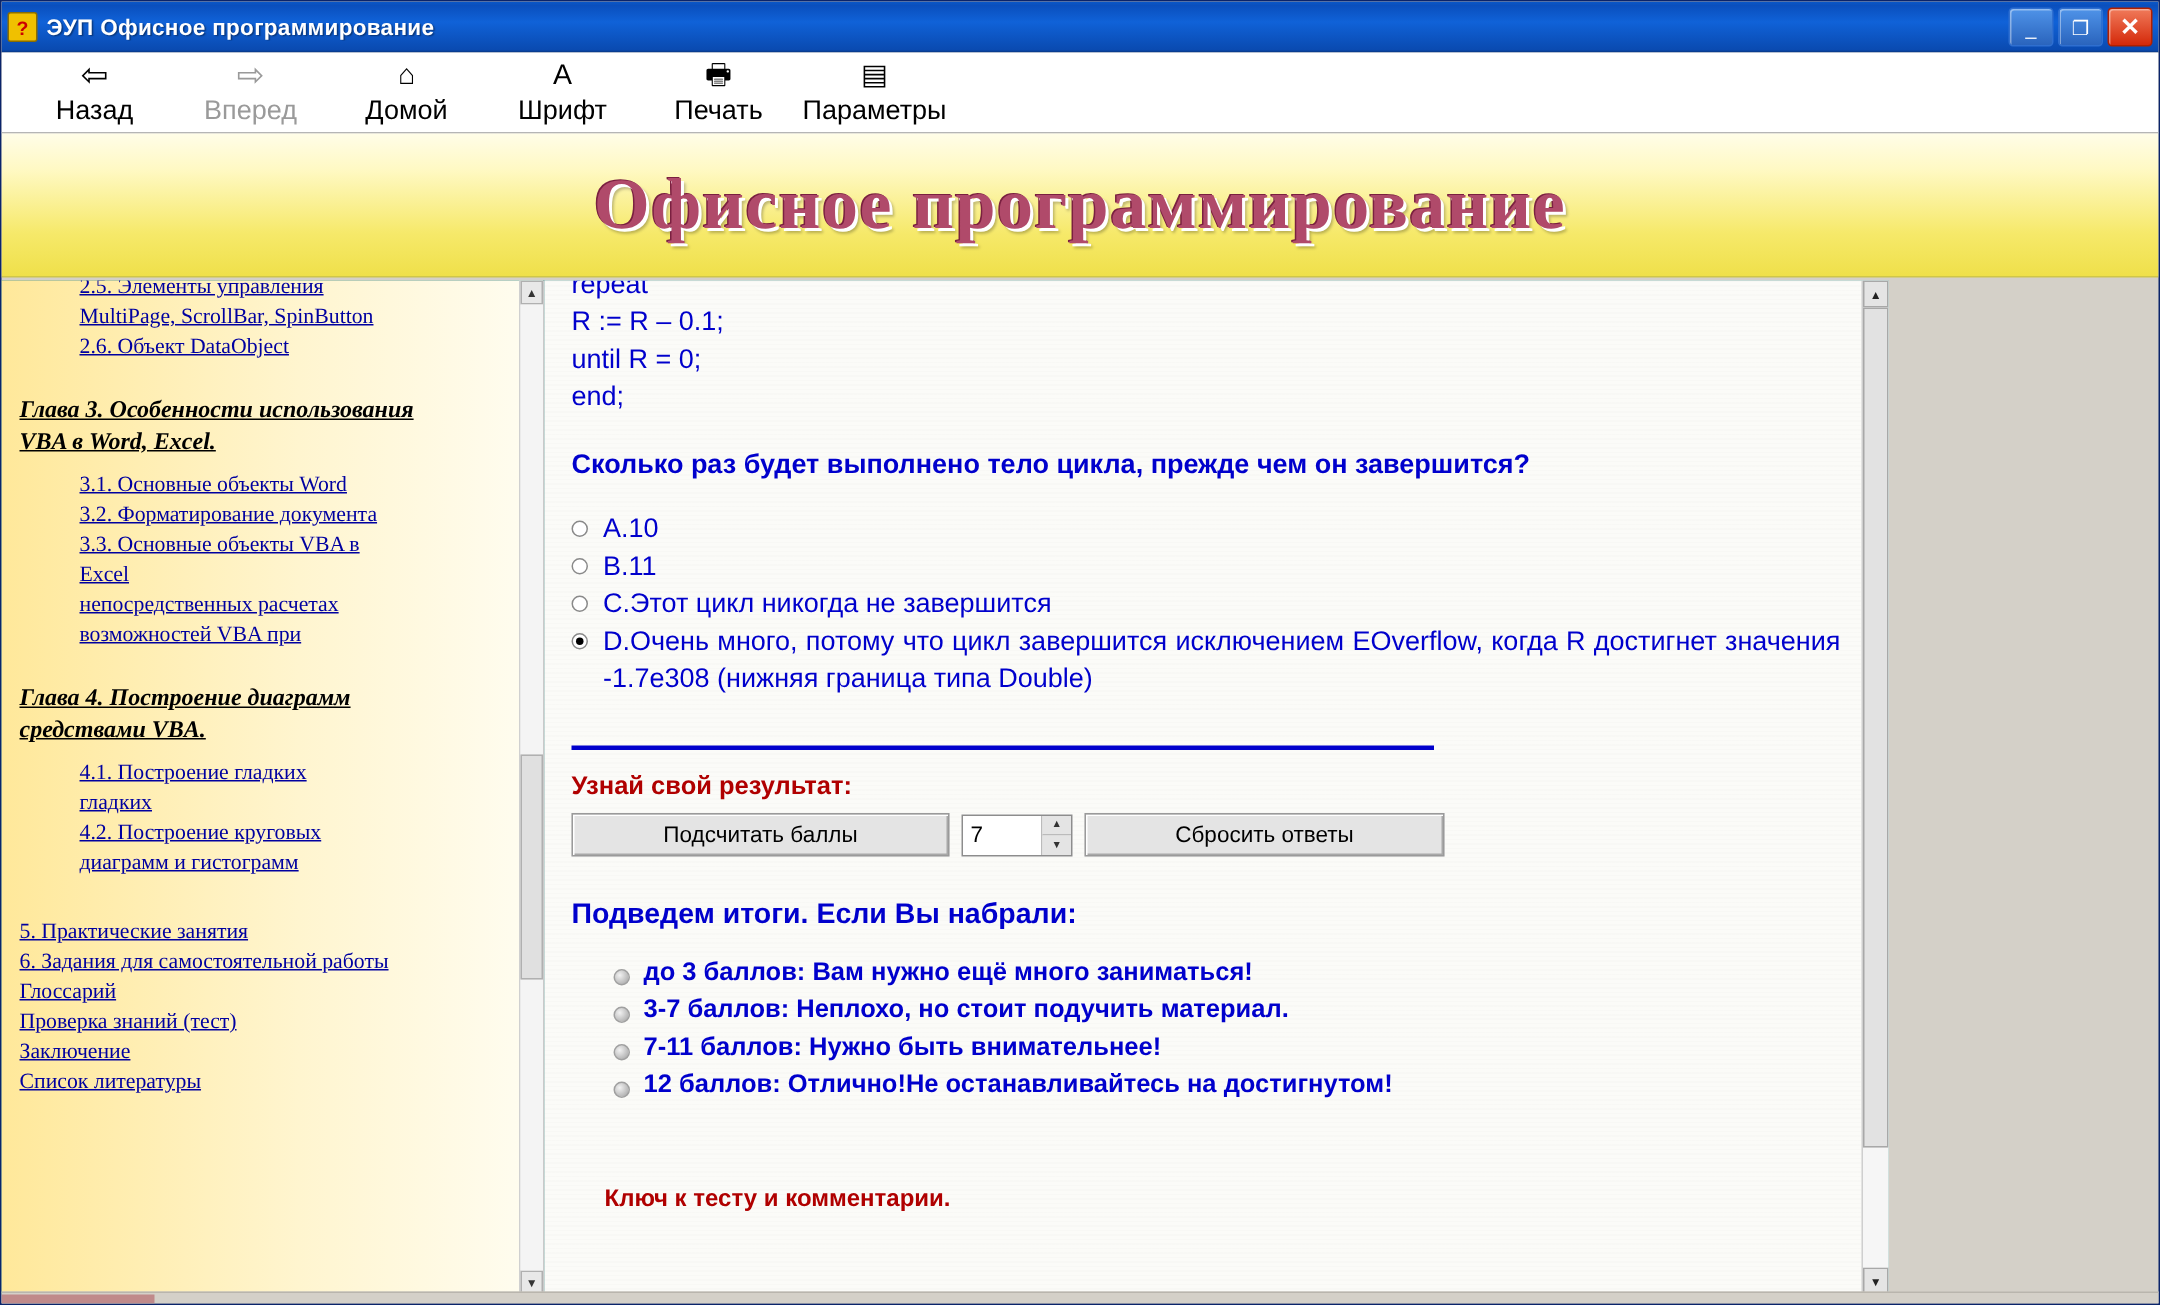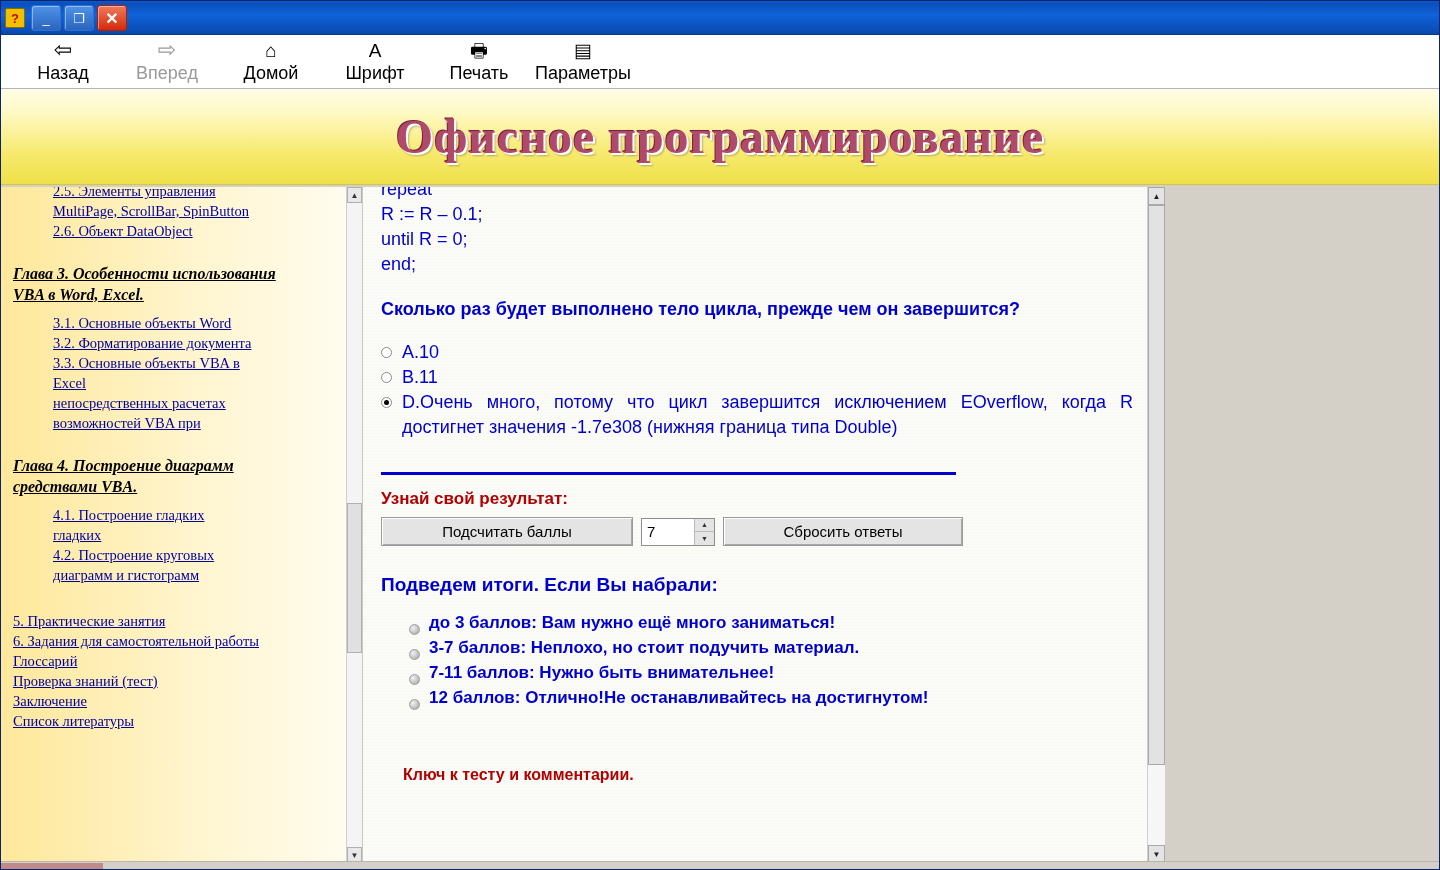--- a/index.html
+++ b/index.html
@@ -97,21 +97,21 @@
        2px 2px 0 #ffffff,
       -1px -1px 0 #7a2040,
        3px 3px 2px rgba(0,0,0,.25);
     letter-spacing: 1px;
   }
 
   
   .content {
     position: absolute;
     left: 0; top: 186px;
-    width: 1164px; height: 676px;
+    width: 1258px; height: 676px;
     display: flex;
     background: #0f766e;
   }
 
   
   .sidebar {
     width: 362px;
     background: linear-gradient(to right, #ffe89a 0%, #fff5cf 55%, #fffdf2 100%);
     position: relative;
     overflow: hidden;
@@ -270,21 +270,21 @@
   .spin-btns div:last-child { border-bottom: 0; }
 
   .summary-head {
     color: #0000cc;
     font-weight: bold;
     font-size: 19px;
     margin-top: 28px;
   }
   .bullets { margin: 14px 0 0 28px; }
   .bullet {
-    display: flex; align-items: flex-end; gap: 9px;
+    display: flex; align-items: center; gap: 9px;
     color: #0000cc;
     font-weight: bold;
     font-size: 17px;
     line-height: 25px;
     margin-bottom: 0;
   }
   .bullet .dot {
     width: 11px; height: 11px; border-radius: 50%;
     background: radial-gradient(circle at 35% 35%, #f2f2f2, #b8b8b8 70%, #9a9a9a);
     border: 1px solid #a0a0a0;
@@ -332,20 +332,21 @@
     background: #c08a8a;
   }
 </style>
 </head>
 <body>
 
 <div id="app">
 
   <div class="titlebar">
     <div class="tb-icon">?</div>
+    <div class="tb-title">ЭУП Офисное программирование</div>
     <div class="winbtns">
       <div class="winbtn">_</div>
       <div class="winbtn">❐</div>
       <div class="winbtn close">✕</div>
     </div>
   </div>
 
   <div class="toolbar">
     <div class="tbitem">
       <span class="tbicon arrow">⇦</span>
@@ -441,20 +442,24 @@
         <div class="question">Сколько раз будет выполнено тело цикла, прежде чем он завершится?</div>
 
         <div class="opts">
           <div class="opt">
             <span class="radio"></span>
             <span class="opt-text">A.10</span>
           </div>
           <div class="opt">
             <span class="radio"></span>
             <span class="opt-text">B.11</span>
+          </div>
+          <div class="opt">
+            <span class="radio"></span>
+            <span class="opt-text">C.Этот цикл никогда не завершится</span>
           </div>
           <div class="opt">
             <span class="radio checked"></span>
             <span class="opt-text justify">D.Очень много, потому что цикл завершится исключением EOverflow, когда R достигнет значения -1.7e308 (нижняя граница типа Double)</span>
           </div>
         </div>
 
         <div class="hr"></div>
 
         <div class="result-label">Узнай свой результат:</div>

